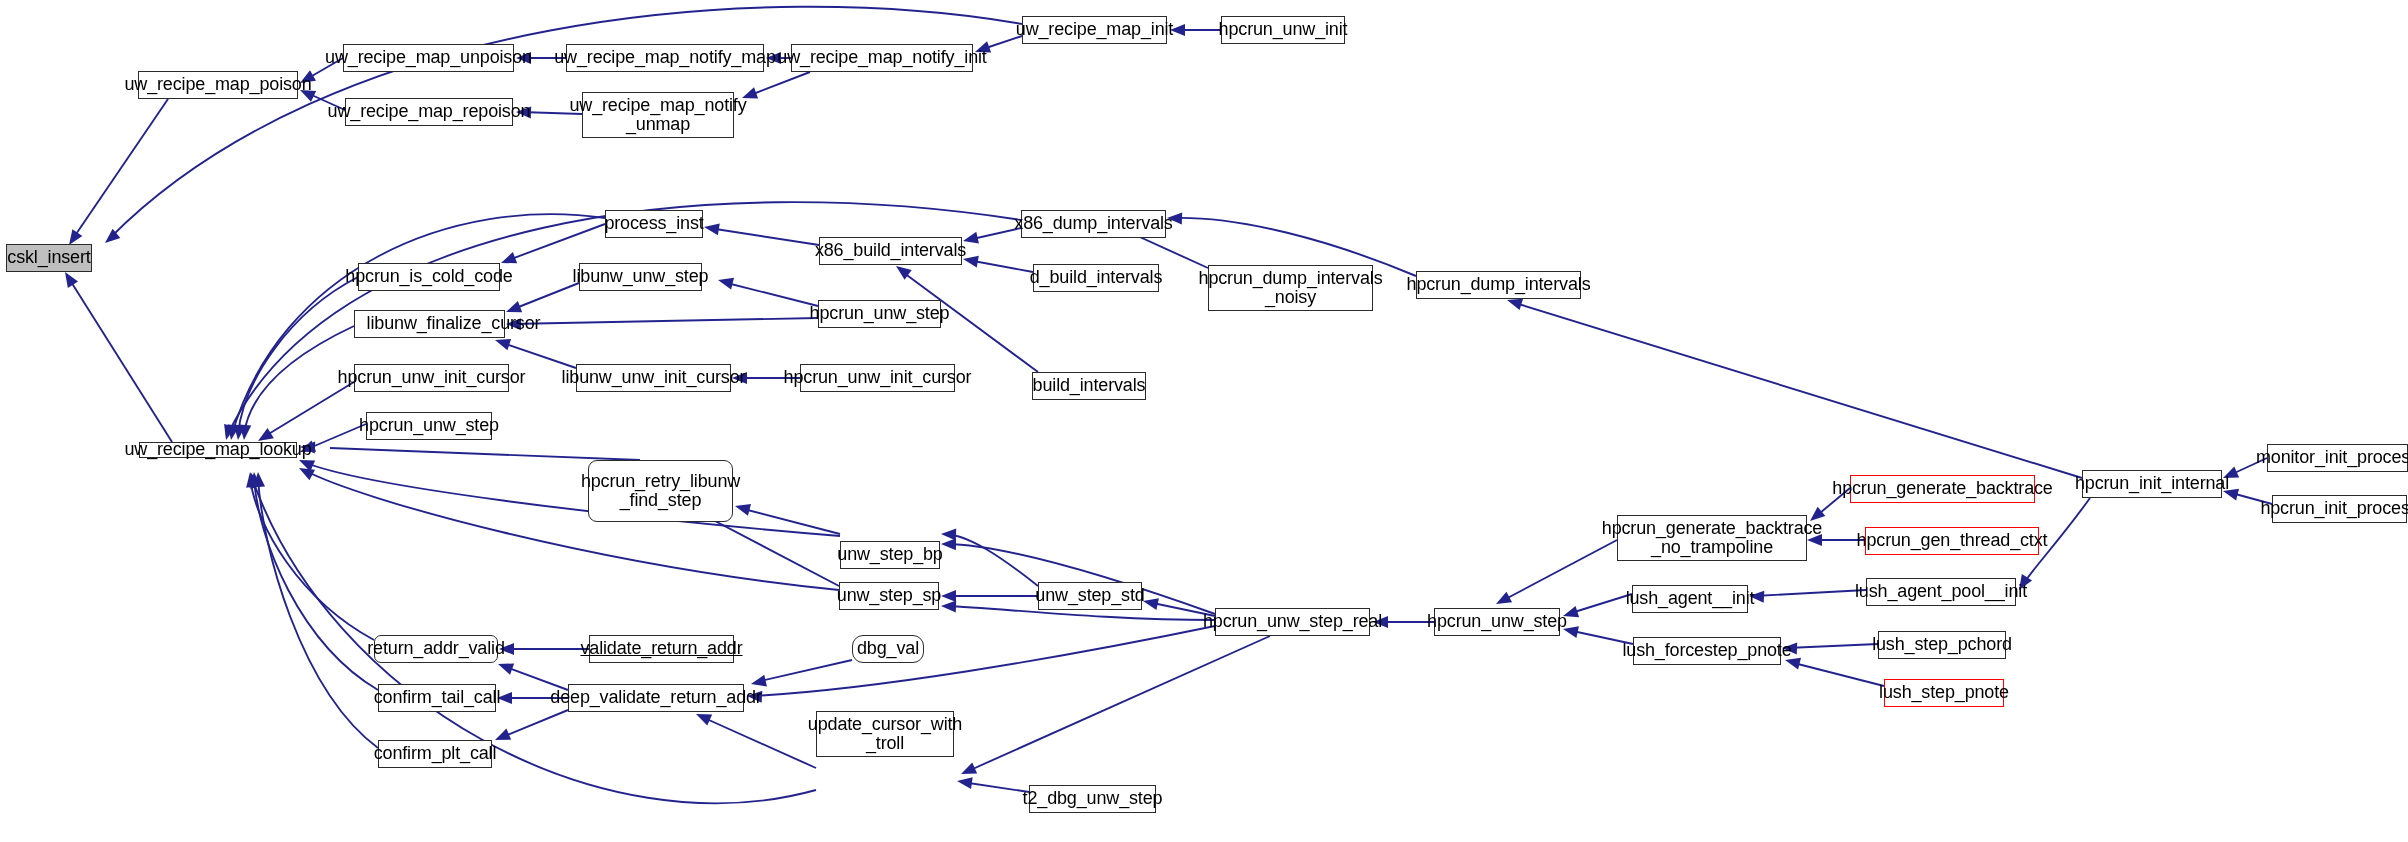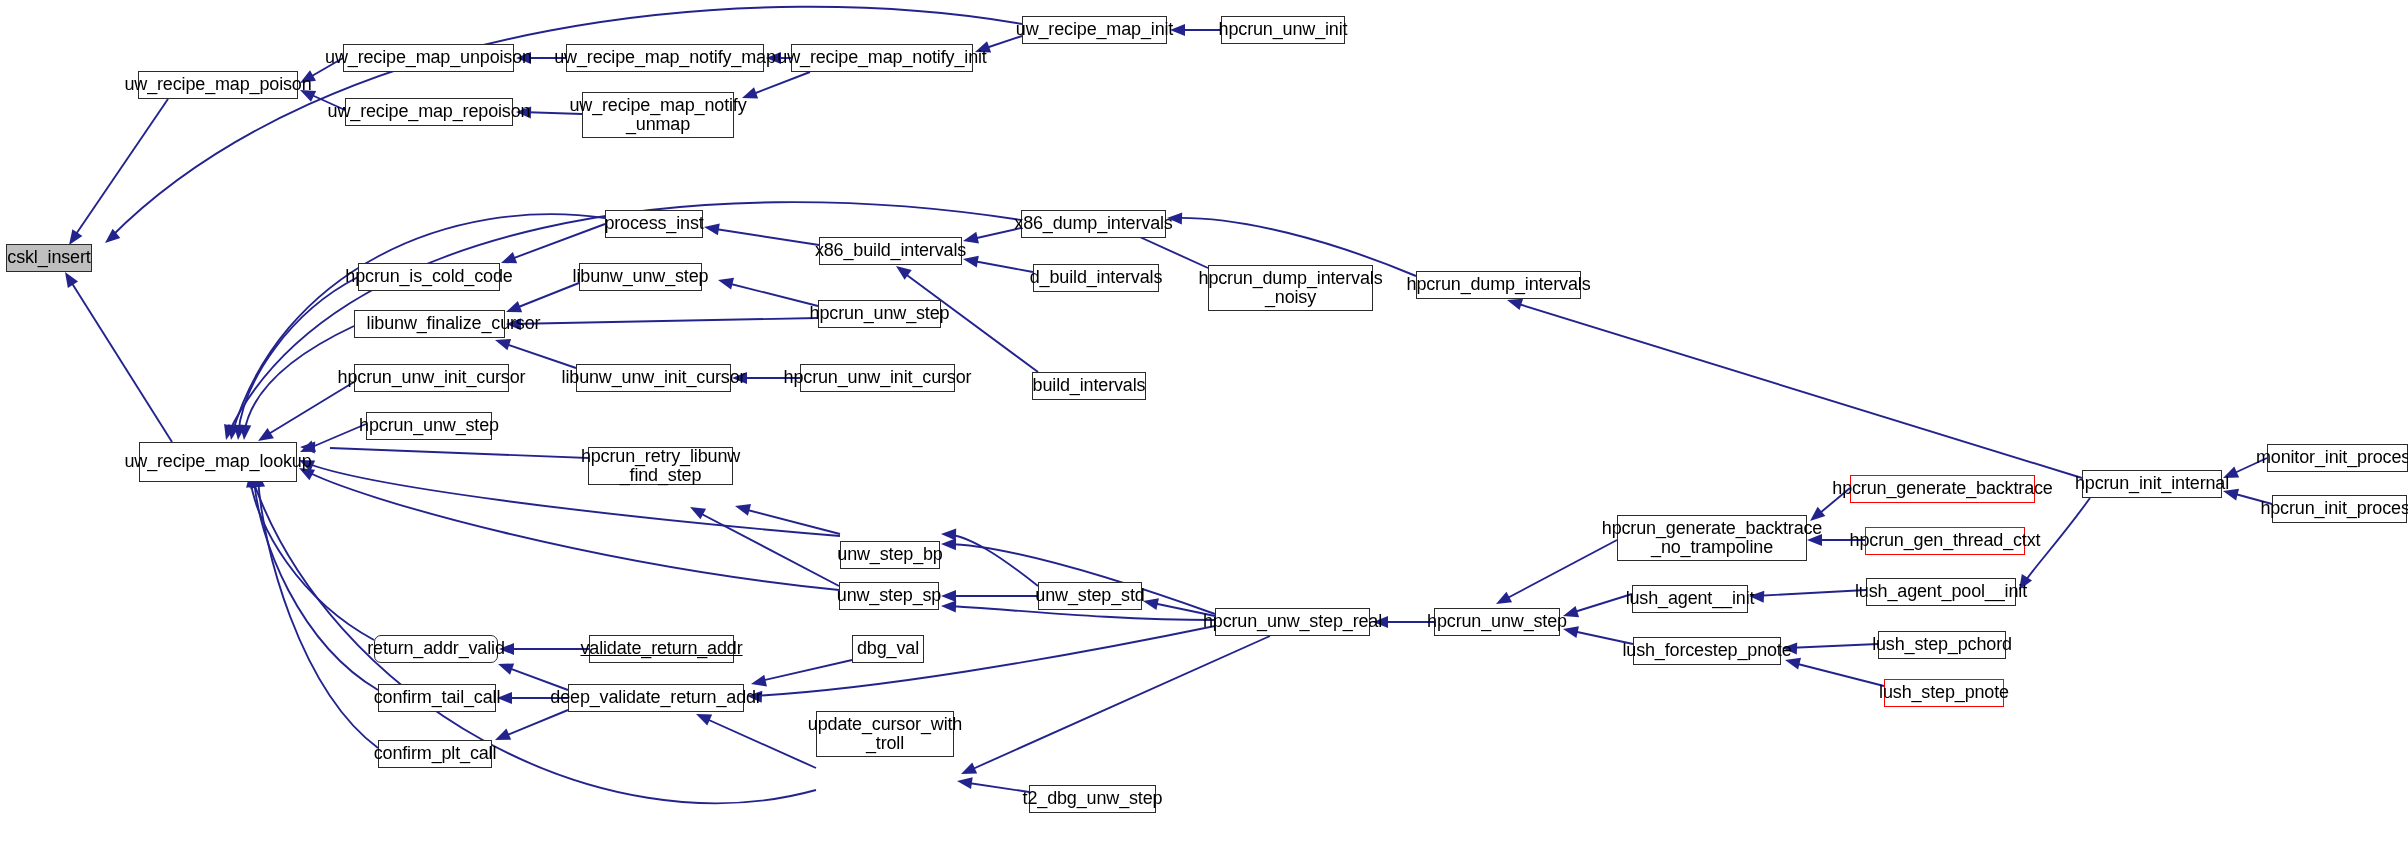--- a/index.html
+++ b/index.html
@@ -315,59 +315,59 @@
       <div class="node highlight" style="left: 6px; top: 244px; width: 86px; height: 28px;">cskl_insert</div>
       <div class="node" style="left: 138px; top: 71px; width: 160px; height: 28px;">uw_recipe_map_poison</div>
       <div class="node" style="left: 343px; top: 44px; width: 171px; height: 28px;">uw_recipe_map_unpoison</div>
       <div class="node" style="left: 345px; top: 98px; width: 168px; height: 28px;">uw_recipe_map_repoison</div>
       <div class="node" style="left: 566px; top: 44px; width: 198px; height: 28px;">uw_recipe_map_notify_map</div>
       <div class="node" style="left: 582px; top: 92px; width: 152px; height: 46px;">uw_recipe_map_notify
 _unmap</div>
       <div class="node" style="left: 791px; top: 44px; width: 182px; height: 28px;">uw_recipe_map_notify_init</div>
       <div class="node" style="left: 1022px; top: 16px; width: 145px; height: 28px;">uw_recipe_map_init</div>
       <div class="node" style="left: 1221px; top: 16px; width: 124px; height: 28px;">hpcrun_unw_init</div>
-      <div class="node" style="left: 139px; top: 442px; width: 158px; height: 40px;">uw_recipe_map_lookup</div>
+      <div class="node" style="left: 139px; top: 442px; width: 158px; height: 16px;">uw_recipe_map_lookup</div>
       <div class="node" style="left: 605px; top: 210px; width: 98px; height: 28px;">process_inst</div>
       <div class="node" style="left: 358px; top: 263px; width: 142px; height: 28px;">hpcrun_is_cold_code</div>
       <div class="node" style="left: 579px; top: 263px; width: 123px; height: 28px;">libunw_unw_step</div>
       <div class="node" style="left: 354px; top: 310px; width: 151px; height: 28px; padding-left: 48px;">libunw_finalize_cursor</div>
       <div class="node" style="left: 818px; top: 300px; width: 123px; height: 28px;">hpcrun_unw_step</div>
       <div class="node" style="left: 354px; top: 364px; width: 155px; height: 28px;">hpcrun_unw_init_cursor</div>
       <div class="node" style="left: 576px; top: 364px; width: 155px; height: 28px;">libunw_unw_init_cursor</div>
       <div class="node" style="left: 800px; top: 364px; width: 155px; height: 28px;">hpcrun_unw_init_cursor</div>
       <div class="node" style="left: 366px; top: 412px; width: 126px; height: 28px;">hpcrun_unw_step</div>
       <div class="node" style="left: 819px; top: 237px; width: 143px; height: 28px;">x86_build_intervals</div>
       <div class="node" style="left: 1021px; top: 210px; width: 145px; height: 28px;">x86_dump_intervals</div>
       <div class="node" style="left: 1033px; top: 264px; width: 126px; height: 28px;">d_build_intervals</div>
       <div class="node" style="left: 1208px; top: 265px; width: 165px; height: 46px;">hpcrun_dump_intervals
 _noisy</div>
       <div class="node" style="left: 1416px; top: 271px; width: 165px; height: 28px;">hpcrun_dump_intervals</div>
       <div class="node" style="left: 1032px; top: 372px; width: 114px; height: 28px;">build_intervals</div>
-      <div class="node" style="left: 588px; top: 447px; width: 145px; height: 38px;">hpcrun_retry_libunw
+      <div class="node" style="left: 588px; top: 460px; width: 145px; height: 62px; border-radius: 9px;">hpcrun_retry_libunw
 _find_step</div>
       <div class="node" style="left: 840px; top: 541px; width: 100px; height: 28px;">unw_step_bp</div>
       <div class="node" style="left: 839px; top: 582px; width: 100px; height: 28px;">unw_step_sp</div>
       <div class="node" style="left: 1038px; top: 582px; width: 104px; height: 28px;">unw_step_std</div>
       <div class="node" style="left: 374px; top: 635px; width: 124px; height: 28px; border-radius: 7px;">return_addr_valid</div>
       <div class="node" style="left: 589px; top: 635px; width: 145px; height: 28px; text-decoration: underline;">validate_return_addr</div>
-      <div class="node" style="left: 852px; top: 635px; width: 72px; height: 28px;">dbg_val</div>
+      <div class="node" style="left: 852px; top: 635px; width: 72px; height: 28px; border-radius: 11px;">dbg_val</div>
       <div class="node" style="left: 378px; top: 684px; width: 118px; height: 28px;">confirm_tail_call</div>
       <div class="node" style="left: 568px; top: 684px; width: 176px; height: 28px;">deep_validate_return_addr</div>
       <div class="node" style="left: 378px; top: 740px; width: 114px; height: 28px;">confirm_plt_call</div>
       <div class="node" style="left: 816px; top: 711px; width: 138px; height: 46px;">update_cursor_with
 _troll</div>
       <div class="node" style="left: 1029px; top: 785px; width: 127px; height: 28px;">t2_dbg_unw_step</div>
       <div class="node" style="left: 1215px; top: 608px; width: 155px; height: 28px;">hpcrun_unw_step_real</div>
       <div class="node" style="left: 1434px; top: 608px; width: 126px; height: 28px;">hpcrun_unw_step</div>
       <div class="node" style="left: 1632px; top: 585px; width: 116px; height: 28px;">lush_agent__init</div>
       <div class="node" style="left: 1633px; top: 637px; width: 148px; height: 28px;">lush_forcestep_pnote</div>
       <div class="node" style="left: 1878px; top: 631px; width: 128px; height: 28px;">lush_step_pchord</div>
       <div class="node red" style="left: 1884px; top: 679px; width: 120px; height: 28px;">lush_step_pnote</div>
       <div class="node" style="left: 1866px; top: 578px; width: 150px; height: 28px;">lush_agent_pool__init</div>
       <div class="node" style="left: 1617px; top: 515px; width: 190px; height: 46px;">hpcrun_generate_backtrace
 _no_trampoline</div>
       <div class="node red" style="left: 1850px; top: 475px; width: 185px; height: 28px;">hpcrun_generate_backtrace</div>
-      <div class="node red" style="left: 1865px; top: 527px; width: 160px; height: 28px;">hpcrun_gen_thread_ctxt</div>
+      <div class="node red" style="left: 1865px; top: 527px; width: 174px; height: 28px;">hpcrun_gen_thread_ctxt</div>
       <div class="node" style="left: 2082px; top: 470px; width: 140px; height: 28px;">hpcrun_init_internal</div>
       <div class="node" style="left: 2267px; top: 444px; width: 141px; height: 28px;">monitor_init_process</div>
       <div class="node" style="left: 2272px; top: 495px; width: 135px; height: 28px;">hpcrun_init_process</div>
     </div>
 </div>
 
 </body></html>

